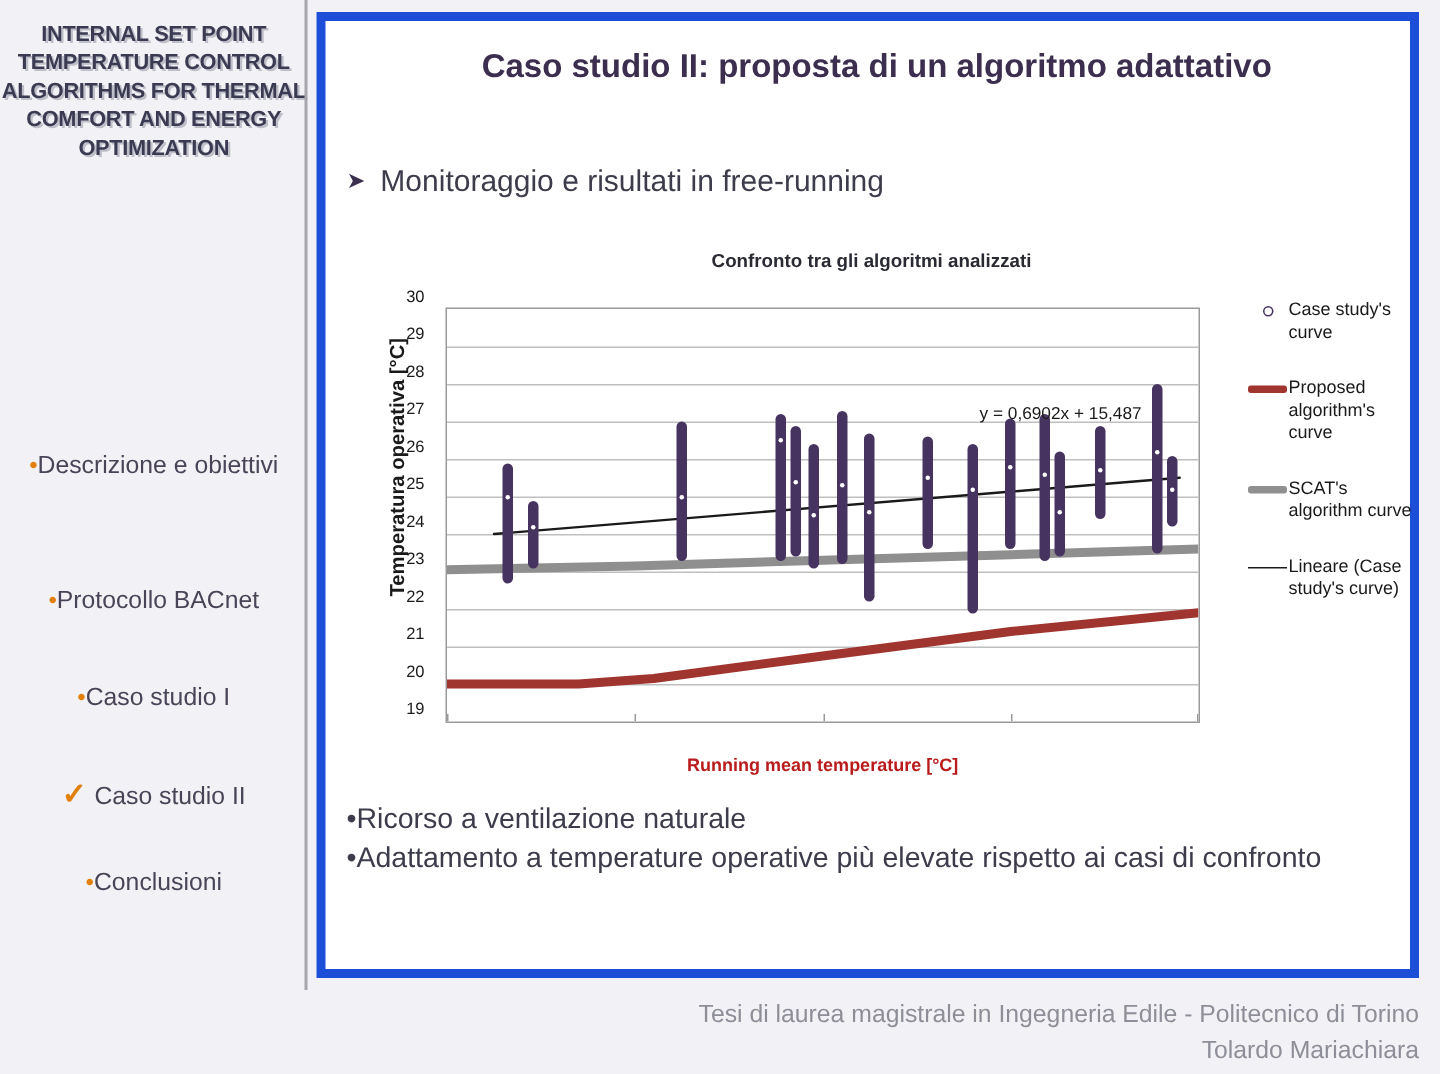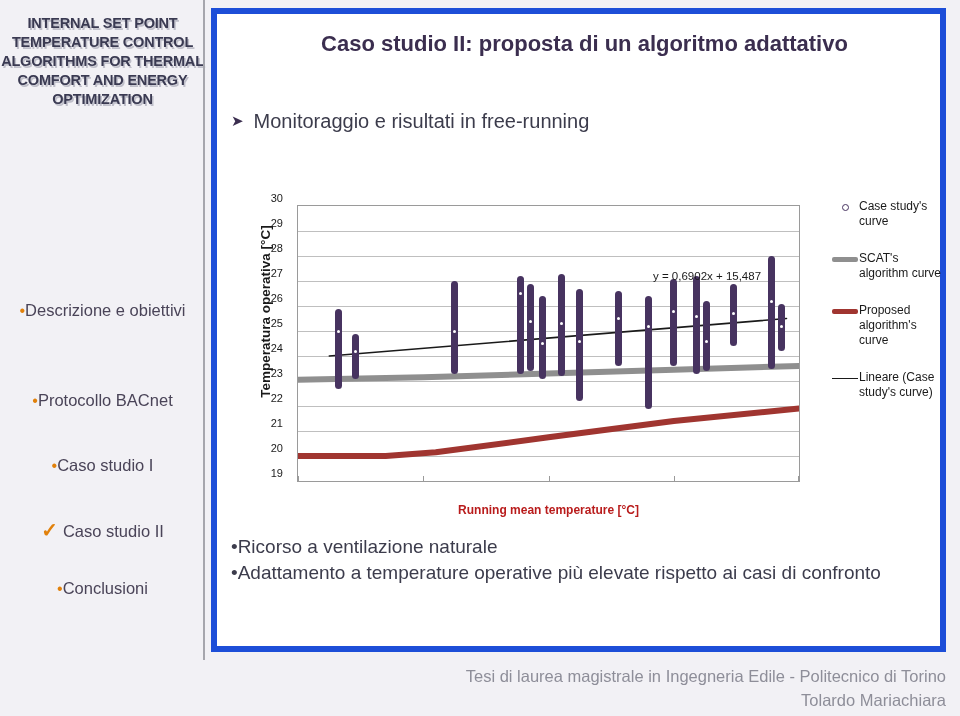--- a/index.html
+++ b/index.html
@@ -284,20 +284,21 @@
 <div id="content-panel">
 
   <div id="slide-title">Caso studio II: proposta di un algoritmo adattativo</div>
 
   <div id="subhead-row">
     <span id="subhead-arrow">➤</span>
     <span id="subhead-text">Monitoraggio e risultati in free-running</span>
   </div>
 
   <div id="chart-block">
+    <div id="chart-title">Confronto tra gli algoritmi analizzati</div>
     <div id="yaxis-title">Temperatura operativa [°C]</div>
     <div id="ytick-wrap">
         <div class="ytick" style="top: 268px;">19</div>
         <div class="ytick" style="top: 243px;">20</div>
         <div class="ytick" style="top: 218px;">21</div>
         <div class="ytick" style="top: 193px;">22</div>
         <div class="ytick" style="top: 168px;">23</div>
         <div class="ytick" style="top: 143px;">24</div>
         <div class="ytick" style="top: 118px;">25</div>
         <div class="ytick" style="top: 93px;">26</div>
@@ -389,29 +390,29 @@
 
     <div id="legend">
         <div class="legend-row">
           <div class="legend-key">
             <div class="key-marker"></div>
           </div>
           <div class="legend-label">Case study's curve</div>
         </div>
         <div class="legend-row">
           <div class="legend-key">
-            <div class="key-line-gray"></div>
-          </div>
-          <div class="legend-label">SCAT's algorithm curve</div>
+            <div class="key-line-red"></div>
+          </div>
+          <div class="legend-label">Proposed algorithm's curve</div>
         </div>
         <div class="legend-row">
           <div class="legend-key">
-            <div class="key-line-red"></div>
-          </div>
-          <div class="legend-label">Proposed algorithm's curve</div>
+            <div class="key-line-gray"></div>
+          </div>
+          <div class="legend-label">SCAT's algorithm curve</div>
         </div>
         <div class="legend-row">
           <div class="legend-key">
             <div class="key-line-thin"></div>
           </div>
           <div class="legend-label">Lineare (Case study's curve)</div>
         </div>
       </div>
   </div>
 

